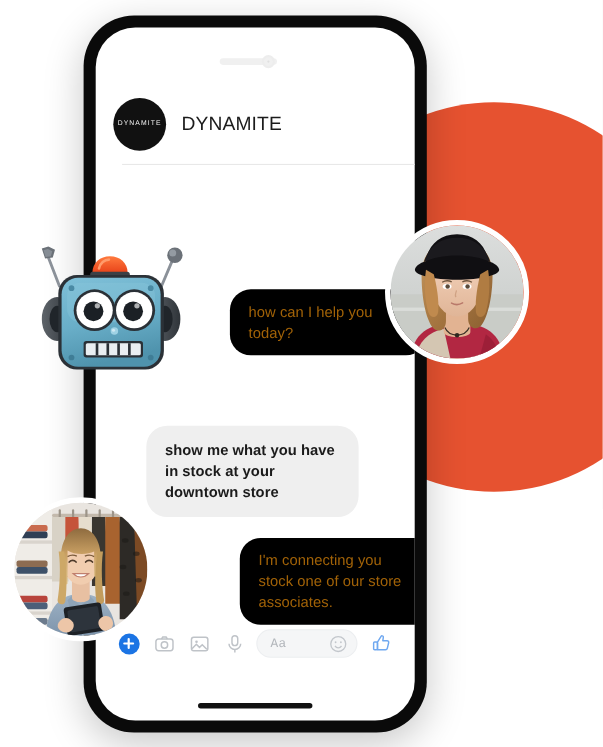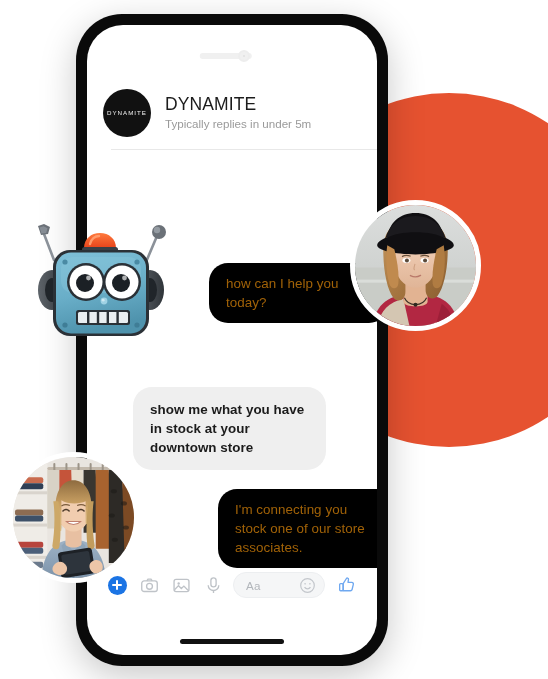--- a/index.html
+++ b/index.html
@@ -227,20 +227,21 @@
     height: 26px;
     border-radius: 14px;
     background: #f5f6f7;
     border: 1px solid #eceef0;
     box-sizing: border-box;
     display: flex;
     align-items: center;
     padding: 0 8px 0 12px;
     margin: 0 6px 0 4px;
     min-width: 0;
+    font-family: Liberation Mono, monospace;
   }
   .input-pill .ph {
     flex: 1 1 auto;
     font-size: 11.6px;
     color: #b2b6bb;
     letter-spacing: 0.2px;
   }
   .smiley {
     width: 17px;
     height: 17px;
@@ -303,21 +304,20 @@
 
       <div class="notch-bar"></div>
       <div class="notch-cam"></div>
 
       <div class="chat-header">
         <div class="brand-avatar">
           <span>DYNAMITE</span>
         </div>
         <div class="header-text">
           <div class="brand-name">DYNAMITE</div>
-          <div class="brand-status">Typically replies in under 5m</div>
         </div>
       </div>
       <div class="header-divider"></div>
 
       <div class="msg msg-bot" id="msg-1">how can I help you today?</div>
       <div class="msg msg-user" id="msg-2">show me what you have in stock at your downtown store</div>
       <div class="msg msg-bot" id="msg-3">I'm connecting you stock one of our store associates.</div>
 
       <div class="composer">
 

